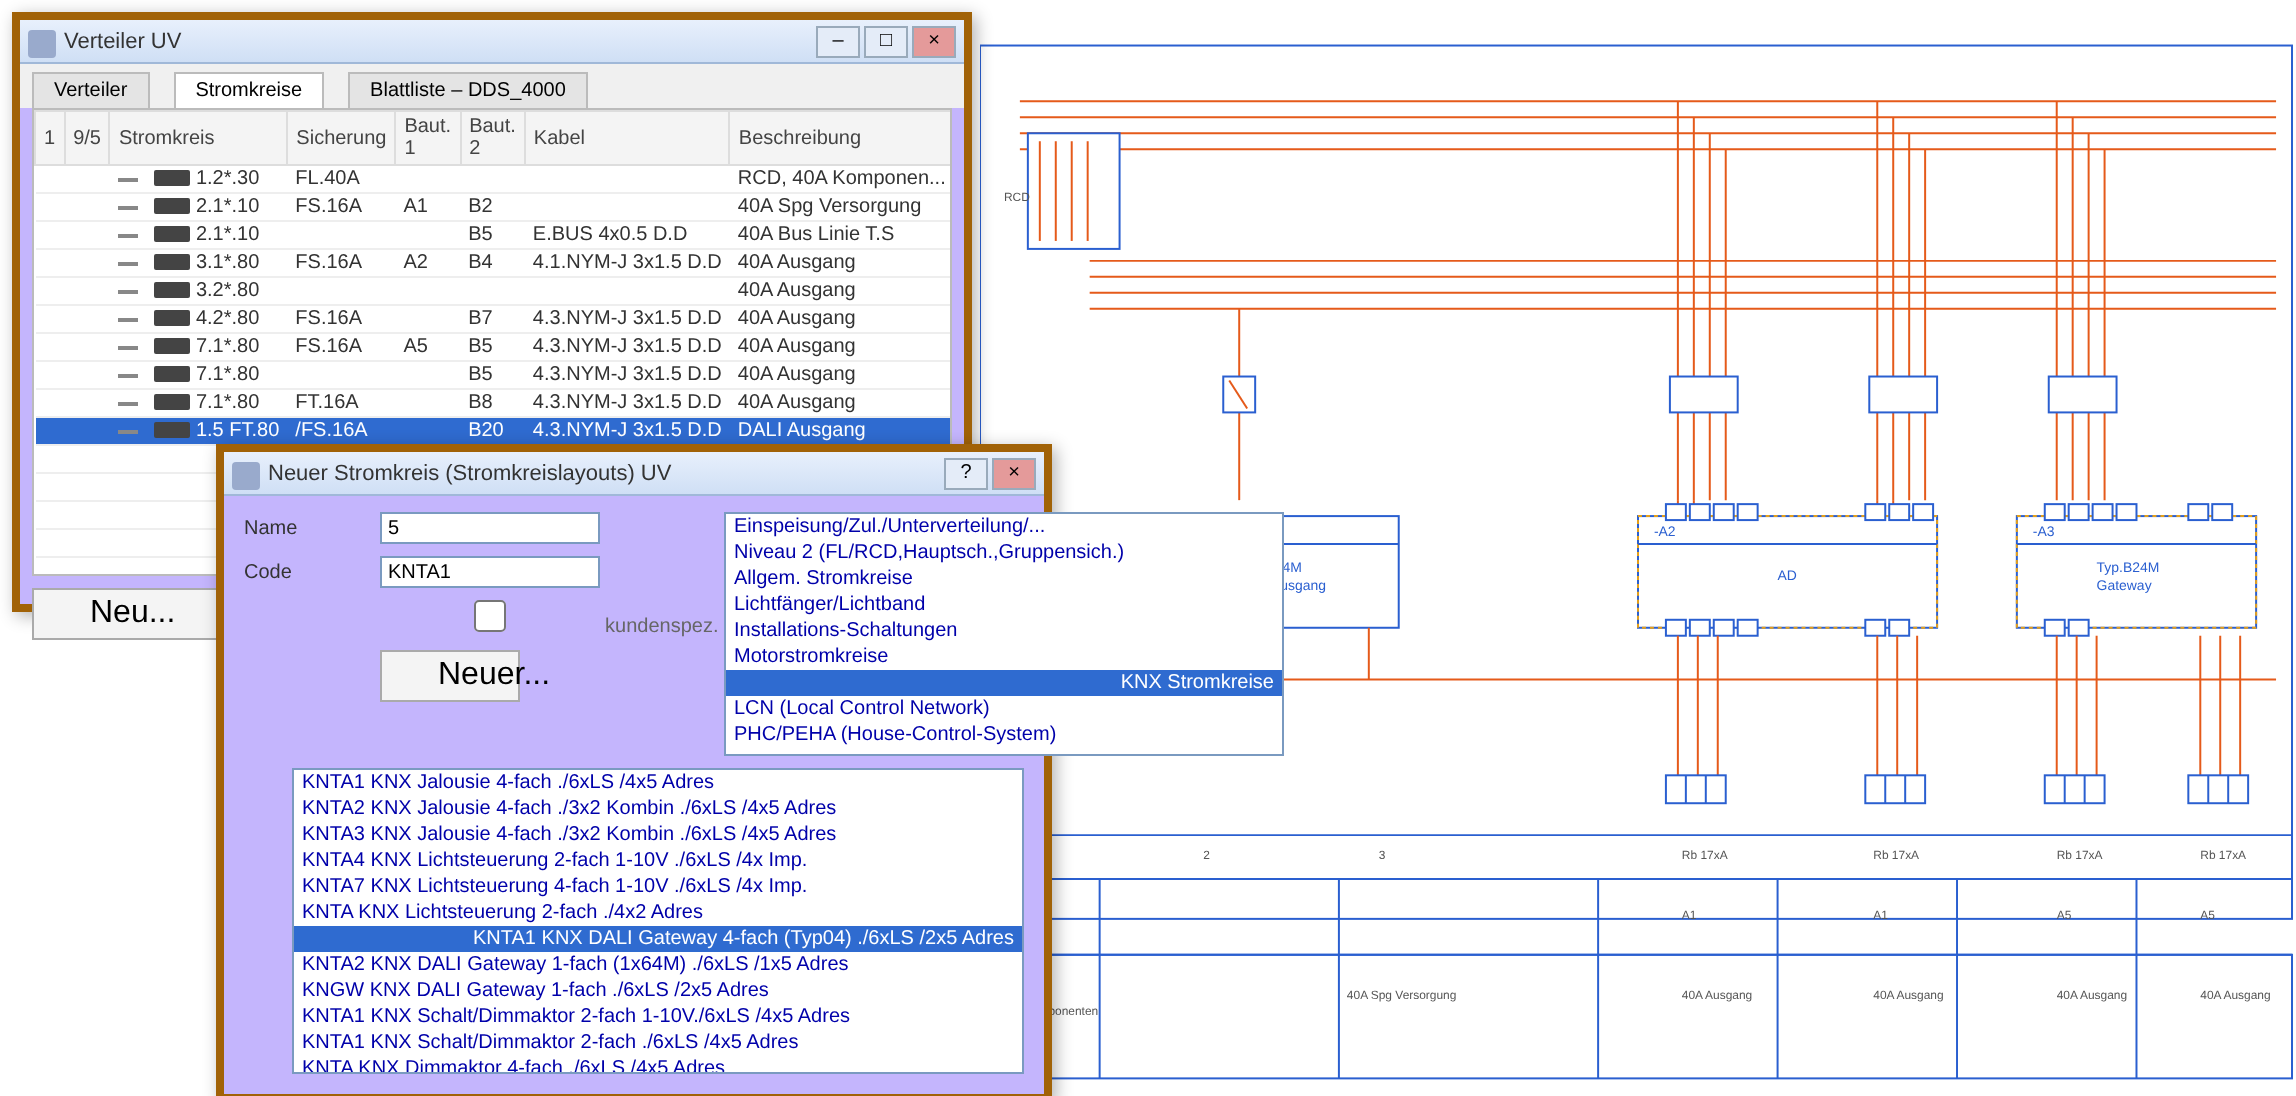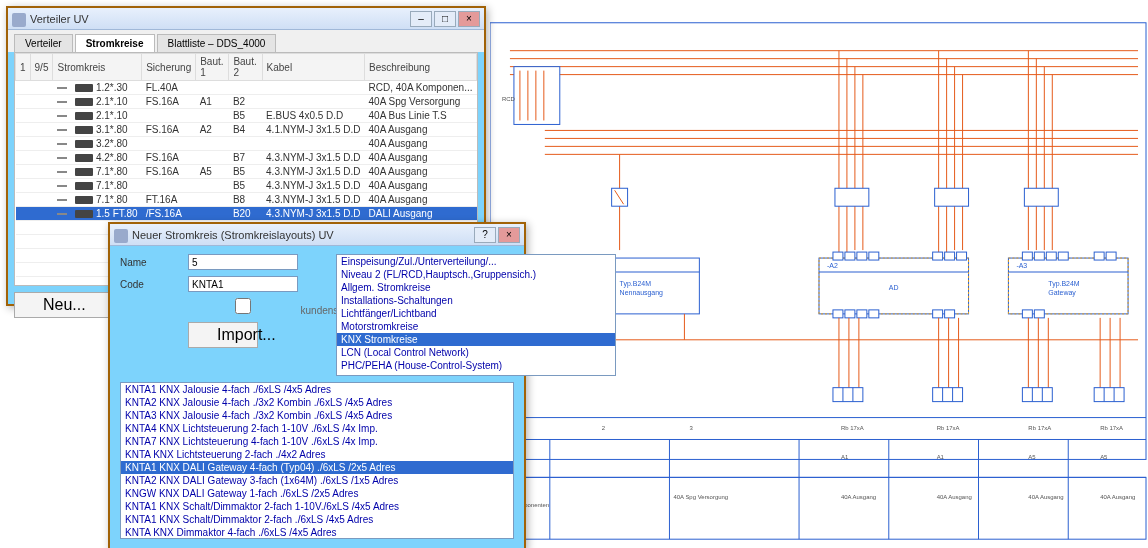--- a/index.html
+++ b/index.html
@@ -3,55 +3,55 @@
 <meta charset="utf-8">
 <style>
   * { box-sizing: border-box; margin: 0; padding: 0; font-family: Tahoma, Arial, sans-serif; font-size: 10px; }
   body { background: #fff; position: relative; width: 1148px; height: 548px; overflow: hidden; }
   
   
   .schematic { position: absolute; left: 490px; top: 0; right: 0; bottom: 0; background: #fff; }
   .schematic svg { width: 100%; height: 100%; }
   
   
-  .window { position: absolute; background: #7dd3fc; border: 2px solid #a16207; box-shadow: 2px 2px 8px rgba(0,0,0,0.3); }
+  .window { position: absolute; background: #c4b5fd; border: 4px solid #a16207; box-shadow: 2px 2px 8px rgba(0,0,0,0.3); }
   .titlebar { height: 22px; background: linear-gradient(to bottom, #e8f0fc, #cfdff5); border-bottom: 1px solid #a0b8d8; display: flex; align-items: center; padding: 0 4px; }
   .titlebar .title { flex: 1; font-size: 11px; color: #333; padding-left: 18px; position: relative; }
   .titlebar .title::before { content: ''; position: absolute; left: 0; top: 0; width: 14px; height: 14px; background: #9ac; border-radius: 2px; }
   .winbtns { display: flex; gap: 2px; }
   .winbtn { width: 22px; height: 16px; background: #e4ecf8; border: 1px solid #9ab; display: flex; align-items: center; justify-content: center; cursor: pointer; font-size: 10px; }
   .close { background: #e49a9a; }
   
   
   #win1 { left: 6px; top: 6px; width: 480px; height: 300px; }
-  .tabs { display: flex; padding: 4px 6px 0 6px; gap: 2px; background: #f0f0f0; }
+  .tabs { display: flex; padding: 4px 6px 0 6px; gap: 12px; background: #f0f0f0; }
   .tab { padding: 3px 10px; background: #e4e4e4; border: 1px solid #bbb; border-bottom: none; font-size: 10px; cursor: pointer; }
-  .tab.active { background: #fff; font-weight: bold; }
+  .tab.active { background: #fff; }
   .tabcontent { background: #fff; margin: 0 6px; border: 1px solid #bbb; height: 234px; overflow: auto; }
   
   table.grid { width: 100%; border-collapse: collapse; font-size: 9px; }
   table.grid th { background: #f4f4f4; border: 1px solid #ddd; padding: 2px 4px; text-align: left; font-weight: normal; color: #444; }
   table.grid td { border-bottom: 1px solid #eee; padding: 1px 4px; height: 14px; color: #333; white-space: nowrap; }
   table.grid tr.selected td { background: #2f6bd0; color: #fff; }
   .treecell { position: relative; padding-left: 22px !important; }
   .treecell::before { content:''; position:absolute; left:4px; top:6px; width:10px; height:2px; background:#888; }
   .treeicon { display:inline-block; width:18px; height:8px; background:#444; margin-right:3px; border-radius:1px; vertical-align:middle; }
   
   .btnrow { padding: 6px; }
   .btn { padding: 3px 28px; background: #f4f4f4; border: 1px solid #aaa; cursor: pointer; font-size: 16px; }
   
   
   #win2 { left: 108px; top: 222px; width: 418px; height: 329px; }
   .form { padding: 8px 10px; display: grid; grid-template-columns: 60px 1fr; gap: 6px 8px; align-items:center; }
   .form label { font-size: 10px; color: #333; }
   .form input, .form select { width: 110px; font-size: 10px; border: 1px solid #7a9ac0; padding: 1px 3px; height:16px; }
   .upper-right { position:absolute; left:226px; top:30px; width:280px; height:122px; border:1px solid #7a9ac0; background:#fff; overflow:auto; }
-  .listbox { font-family: 'Courier New', monospace; font-size: 9px; color: #00a; }
+  .listbox { font-family: 'Courier New', monospace; font-size: 9px; color: #00a; margin-left: 24px; }
   .listbox .row { padding: 0 4px; height: 13px; line-height:13px; white-space: nowrap; overflow:hidden; }
-  .listbox .row.sel { background: #2f6bd0; color: #fff; }
+  .listbox .row.sel { background: #2f6bd0; color: #fff; text-align: right; }
   .lower { position:absolute; left:10px; top:158px; right:10px; bottom:10px; border:1px solid #7a9ac0; background:#fff; overflow:auto; }
   
   .scrolly { overflow-y: scroll; }
   ::-webkit-scrollbar { width: 16px; height:16px; }
   ::-webkit-scrollbar-track { background: #f0f0f0; border-left: 1px solid #ddd;}
   ::-webkit-scrollbar-thumb { background: #cfd8e8; border: 1px solid #9ab; }
   ::-webkit-scrollbar-button { background:#e4ecf8; border:1px solid #9ab; height:16px; }
   
   
   .schematic .frame { stroke:#2a5fd0; stroke-width:1; fill:none; }
@@ -420,40 +420,40 @@
     </div>
   </div>
   <div class="form">
     <label>Name</label>
     <input value="5" style="">
     <label>Code</label>
     <input value="KNTA1" style="">
     <span></span>
     <label style="font-size:9px;color:#666"><input type="checkbox" style=""> <span>kundenspez. Layouts zeigen</span></label>
     <span></span>
-    <button class="btn" style="width:70px">Import...</button>
+    <button class="btn" style="width:70px">Neuer...</button>
   </div>
   <div class="upper-right listbox scrolly" id="cats">
       <div class="row">Einspeisung/Zul./Unterverteilung/...</div>
       <div class="row">Niveau 2  (FL/RCD,Hauptsch.,Gruppensich.)</div>
       <div class="row">Allgem. Stromkreise</div>
+      <div class="row">Lichtfänger/Lichtband</div>
       <div class="row">Installations-Schaltungen</div>
-      <div class="row">Lichtfänger/Lichtband</div>
       <div class="row">Motorstromkreise</div>
       <div class="row sel">KNX Stromkreise</div>
       <div class="row">LCN (Local Control Network)</div>
       <div class="row">PHC/PEHA (House-Control-System)</div>
     </div>
   <div class="lower listbox scrolly" id="items">
       <div class="row">KNTA1  KNX Jalousie 4-fach              ./6xLS /4x5 Adres</div>
       <div class="row">KNTA2  KNX Jalousie 4-fach ./3x2 Kombin ./6xLS /4x5 Adres</div>
       <div class="row">KNTA3  KNX Jalousie 4-fach ./3x2 Kombin ./6xLS /4x5 Adres</div>
       <div class="row">KNTA4  KNX Lichtsteuerung 2-fach 1-10V  ./6xLS /4x Imp.</div>
       <div class="row">KNTA7  KNX Lichtsteuerung 4-fach 1-10V  ./6xLS /4x Imp.</div>
       <div class="row">KNTA   KNX Lichtsteuerung 2-fach        ./4x2 Adres</div>
       <div class="row sel">KNTA1  KNX DALI Gateway 4-fach (Typ04)  ./6xLS /2x5 Adres</div>
-      <div class="row">KNTA2  KNX DALI Gateway 3-fach (1x64M)  ./6xLS /1x5 Adres</div>
+      <div class="row">KNTA2  KNX DALI Gateway 1-fach (1x64M)  ./6xLS /1x5 Adres</div>
       <div class="row">KNGW   KNX DALI Gateway 1-fach          ./6xLS /2x5 Adres</div>
       <div class="row">KNTA1  KNX Schalt/Dimmaktor 2-fach 1-10V./6xLS /4x5 Adres</div>
       <div class="row">KNTA1  KNX Schalt/Dimmaktor 2-fach      ./6xLS /4x5 Adres</div>
       <div class="row">KNTA   KNX Dimmaktor 4-fach             ./6xLS /4x5 Adres</div>
     </div>
 </div>
 
 </body></html>

